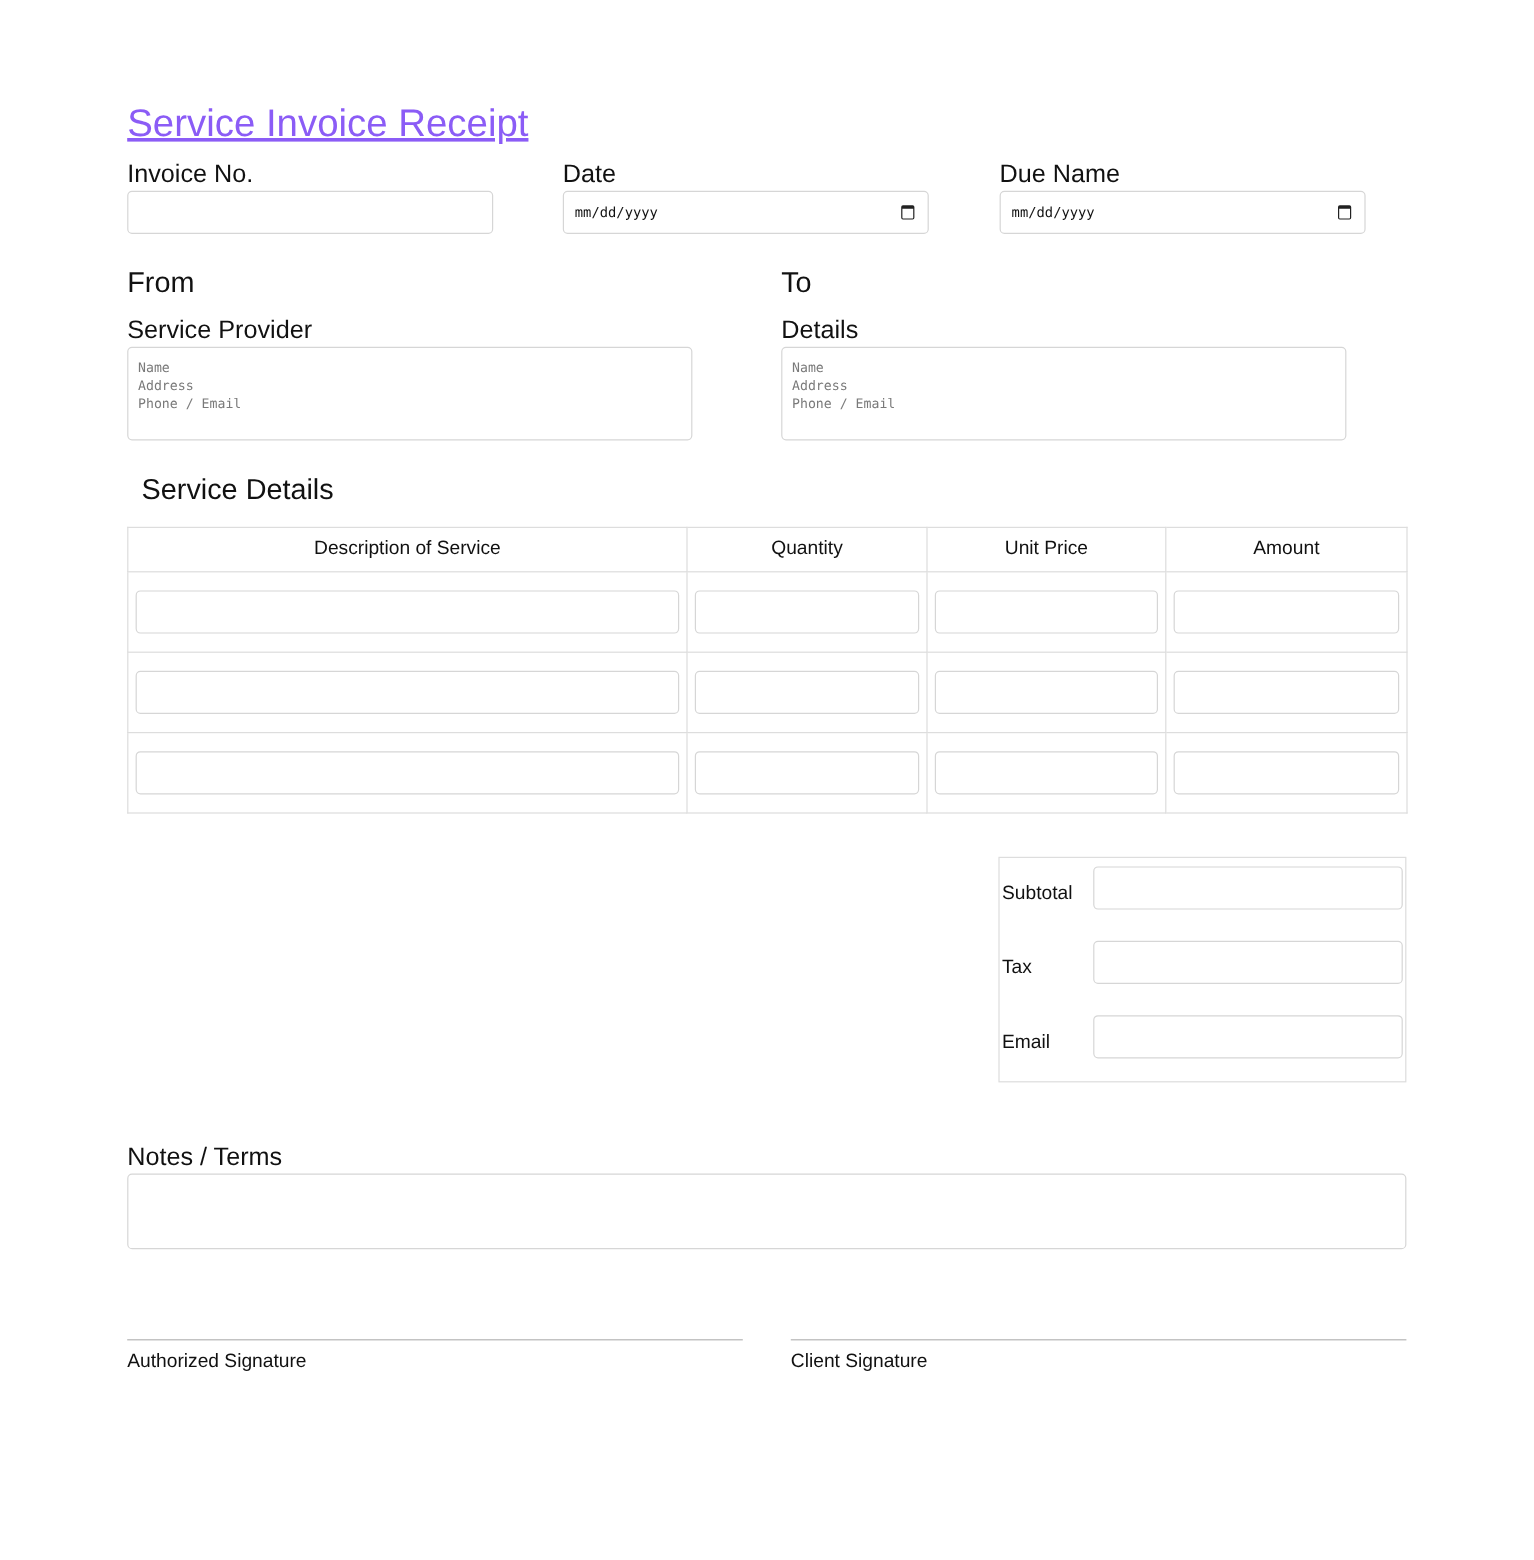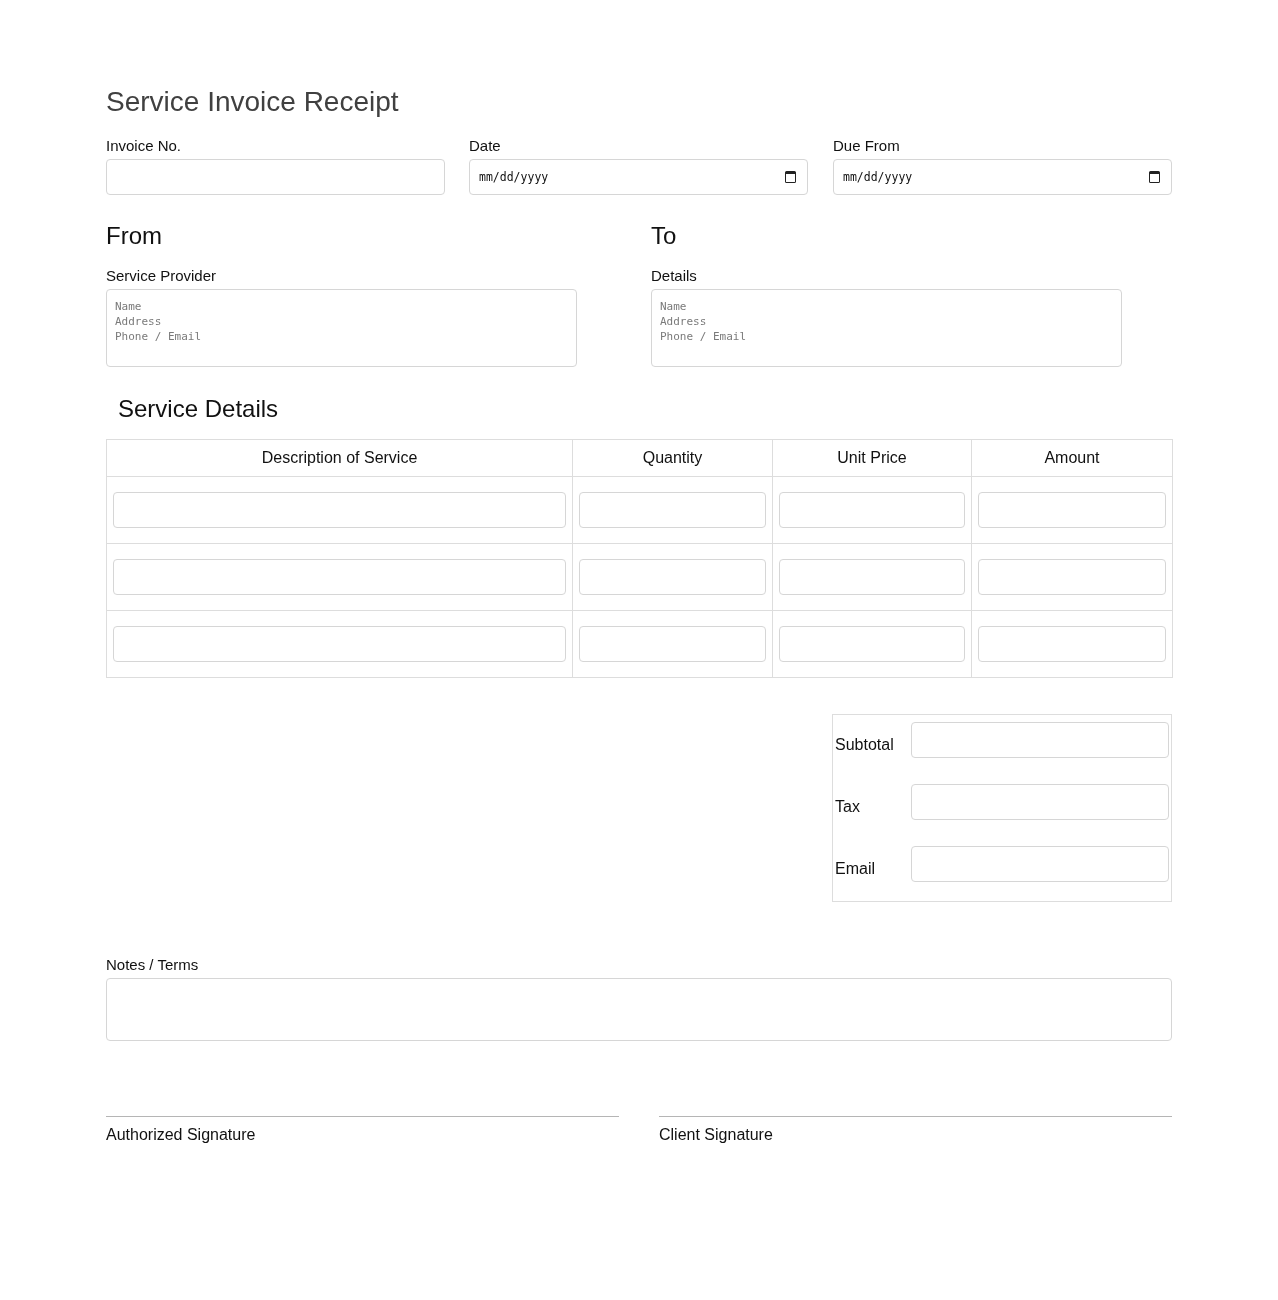--- a/index.html
+++ b/index.html
@@ -6,38 +6,38 @@
     html, body { width: 1278px; height: 1300px; background: #ffffff; }
     body {
       font-family: "Liberation Sans", sans-serif;
       color: #111111;
       position: relative;
     }
     .page { position: absolute; left: 106px; top: 0; width: 1066px; }
 
     h1.title {
       position: absolute; left: 0; top: 83px;
-      font-size: 28px; font-weight: normal; color: #404040;
-      line-height: 38px; white-space: nowrap;
-    }
-
-    .field-label { font-size: 15px; line-height: 18px; color: #111; white-space: nowrap; }
+      font-size: 32px; font-weight: normal; color: #8b5cf6;
+      line-height: 38px; white-space: nowrap; text-decoration: underline;
+    }
+
+    .field-label { font-size: 21px; line-height: 18px; color: #111; white-space: nowrap; }
 
     .input {
       display: block;
       border: 1px solid #d6d6d6;
       border-radius: 4px;
       background: #fff;
       height: 36px;
     }
 
     
     .top-field { position: absolute; top: 137px; width: 339px; }
     .top-field .field-label { position: absolute; left: 0; top: 0; }
-    .top-field .input { position: absolute; left: 0; top: 22px; width: 339px; height: 36px; }
+    .top-field .input { position: absolute; left: 0; top: 22px; width: 305px; height: 36px; }
     .date-text {
       position: absolute; left: 9px; top: 10px;
       font-family: "DejaVu Sans Mono", monospace; font-size: 11.5px; color: #111;
       letter-spacing: 0px;
     }
     .cal-icon {
       position: absolute; right: 11px; top: 11px;
       width: 11px; height: 12px;
       border: 1.5px solid #222; border-top-width: 3px; border-radius: 1.5px;
     }
@@ -114,21 +114,21 @@
 
   <div class="top-field" style="left:363px;">
     <label class="field-label">Date</label>
     <div class="input">
       <span class="date-text">mm/dd/yyyy</span>
       <span class="cal-icon"></span>
     </div>
   </div>
 
   <div class="top-field" style="left:727px;">
-    <label class="field-label">Due From</label>
+    <label class="field-label">Due Name</label>
     <div class="input">
       <span class="date-text">mm/dd/yyyy</span>
       <span class="cal-icon"></span>
     </div>
   </div>
 
   <div class="party" style="left:0;">
     <h2>From</h2>
     <label class="field-label">Service Provider</label>
     <div class="textarea">

